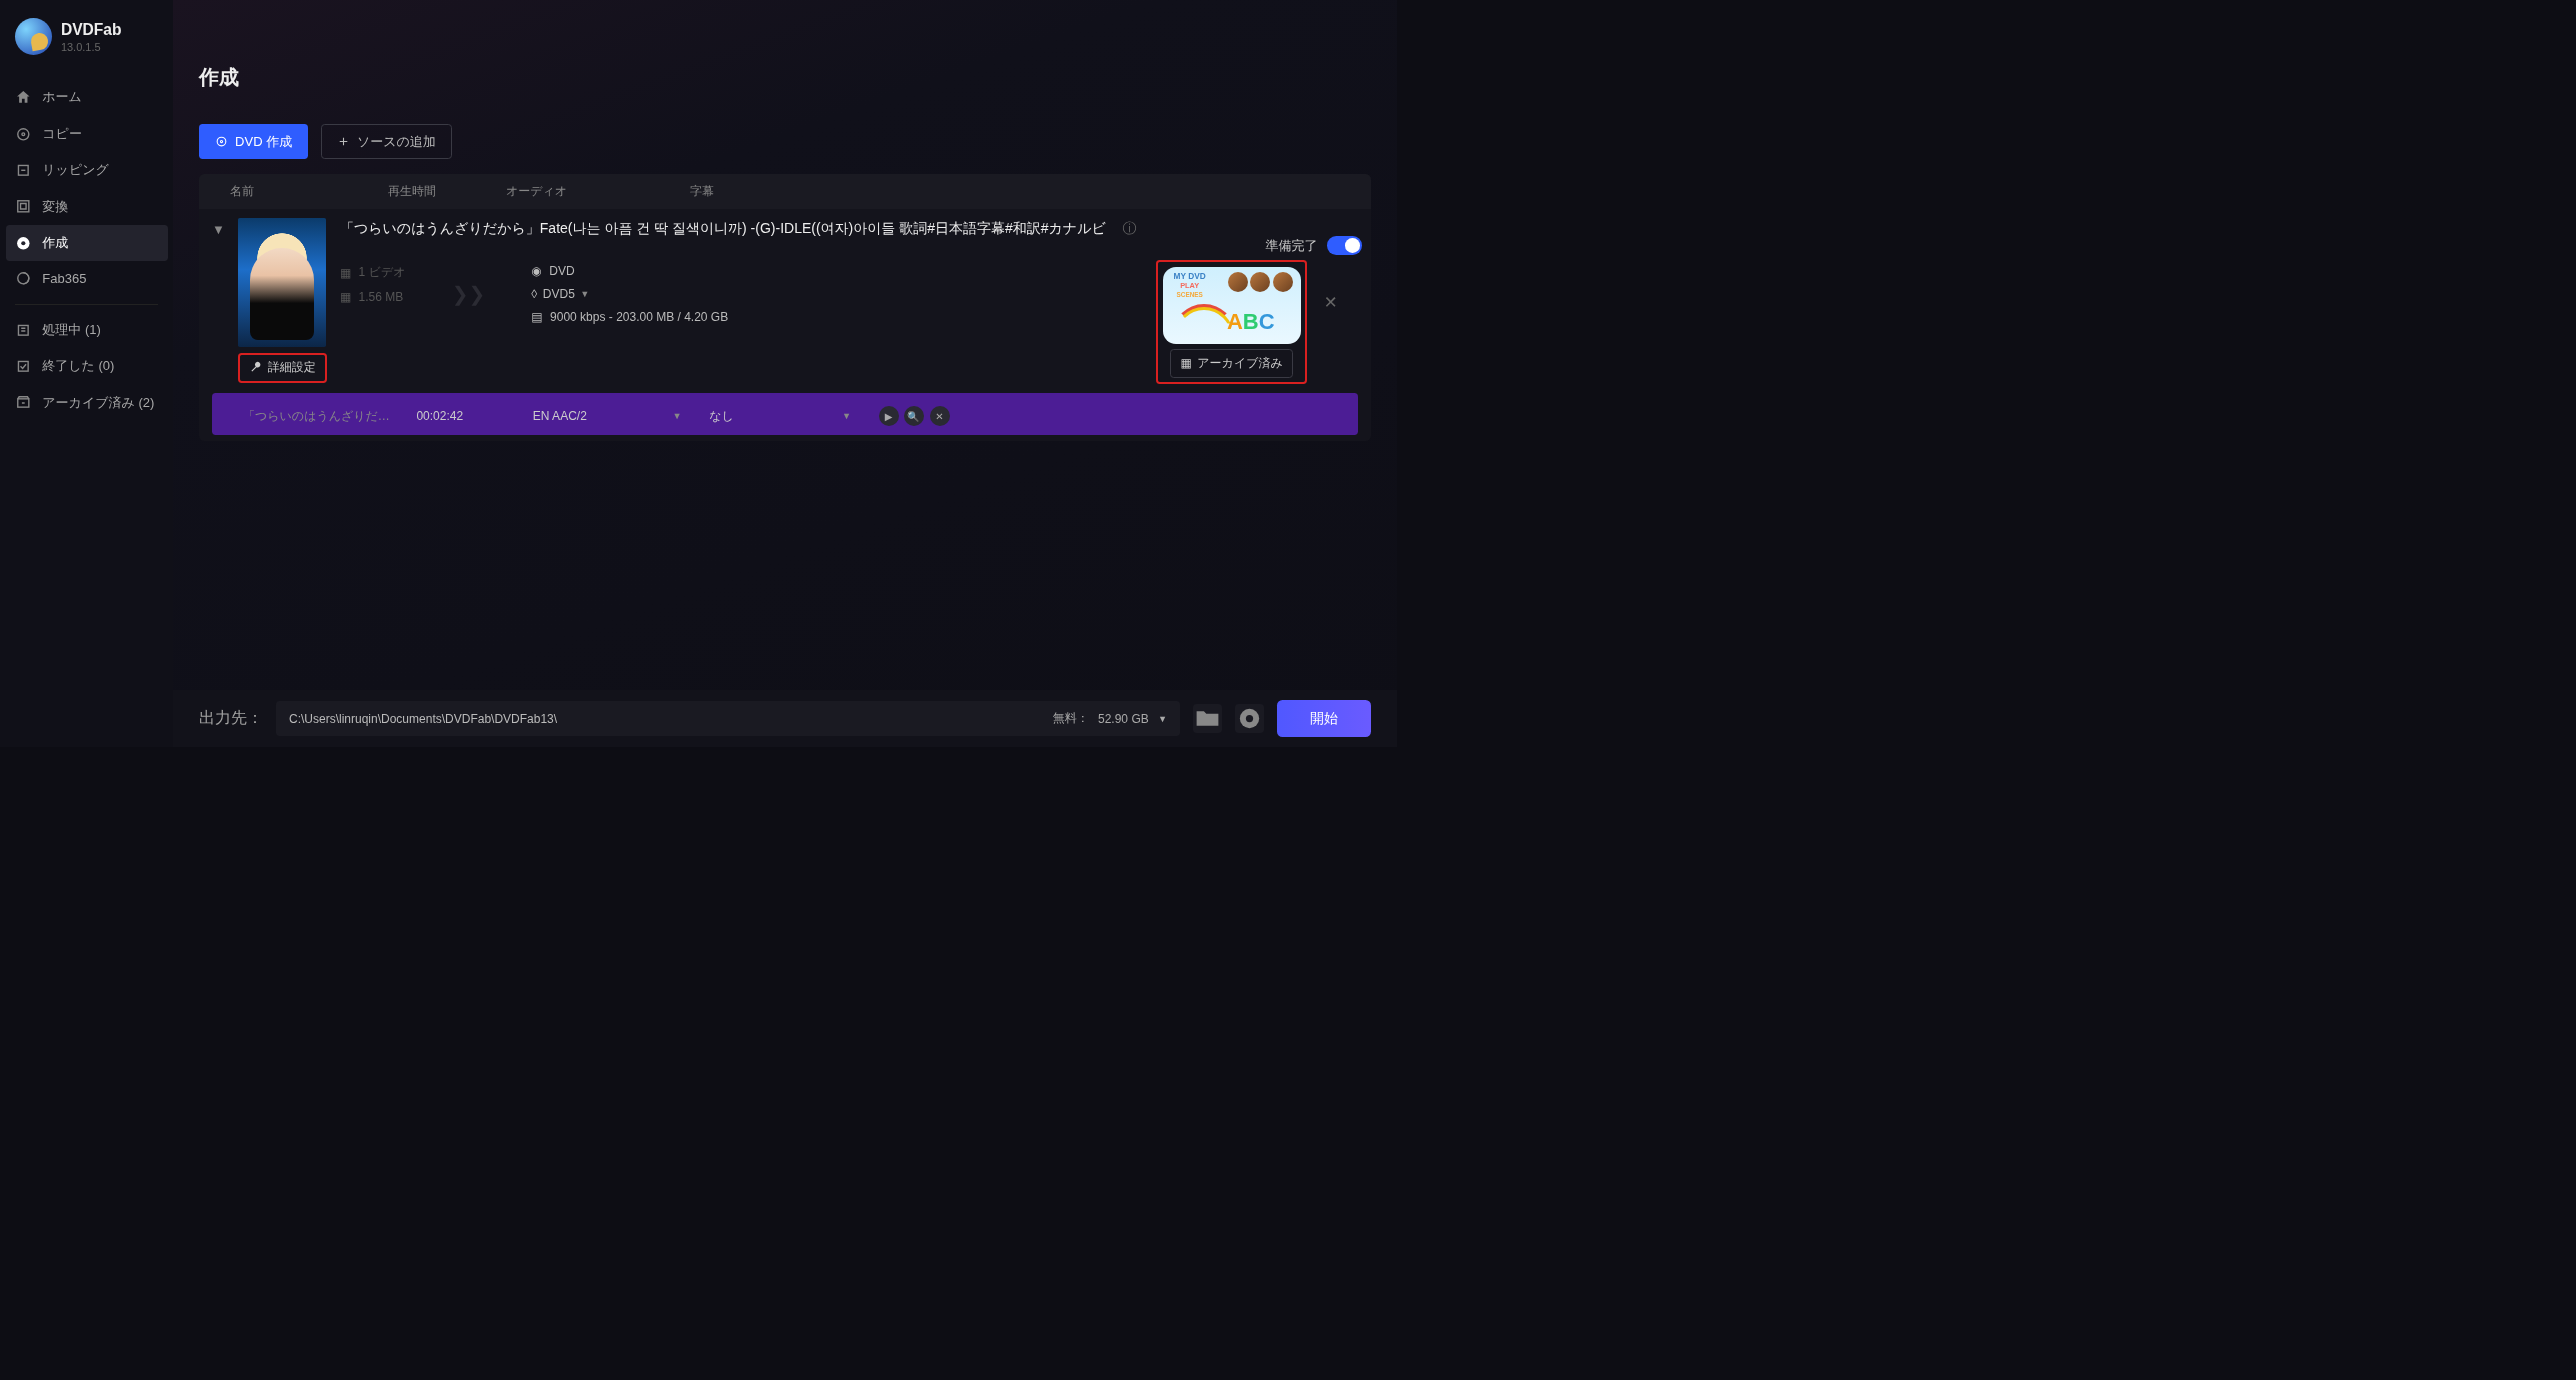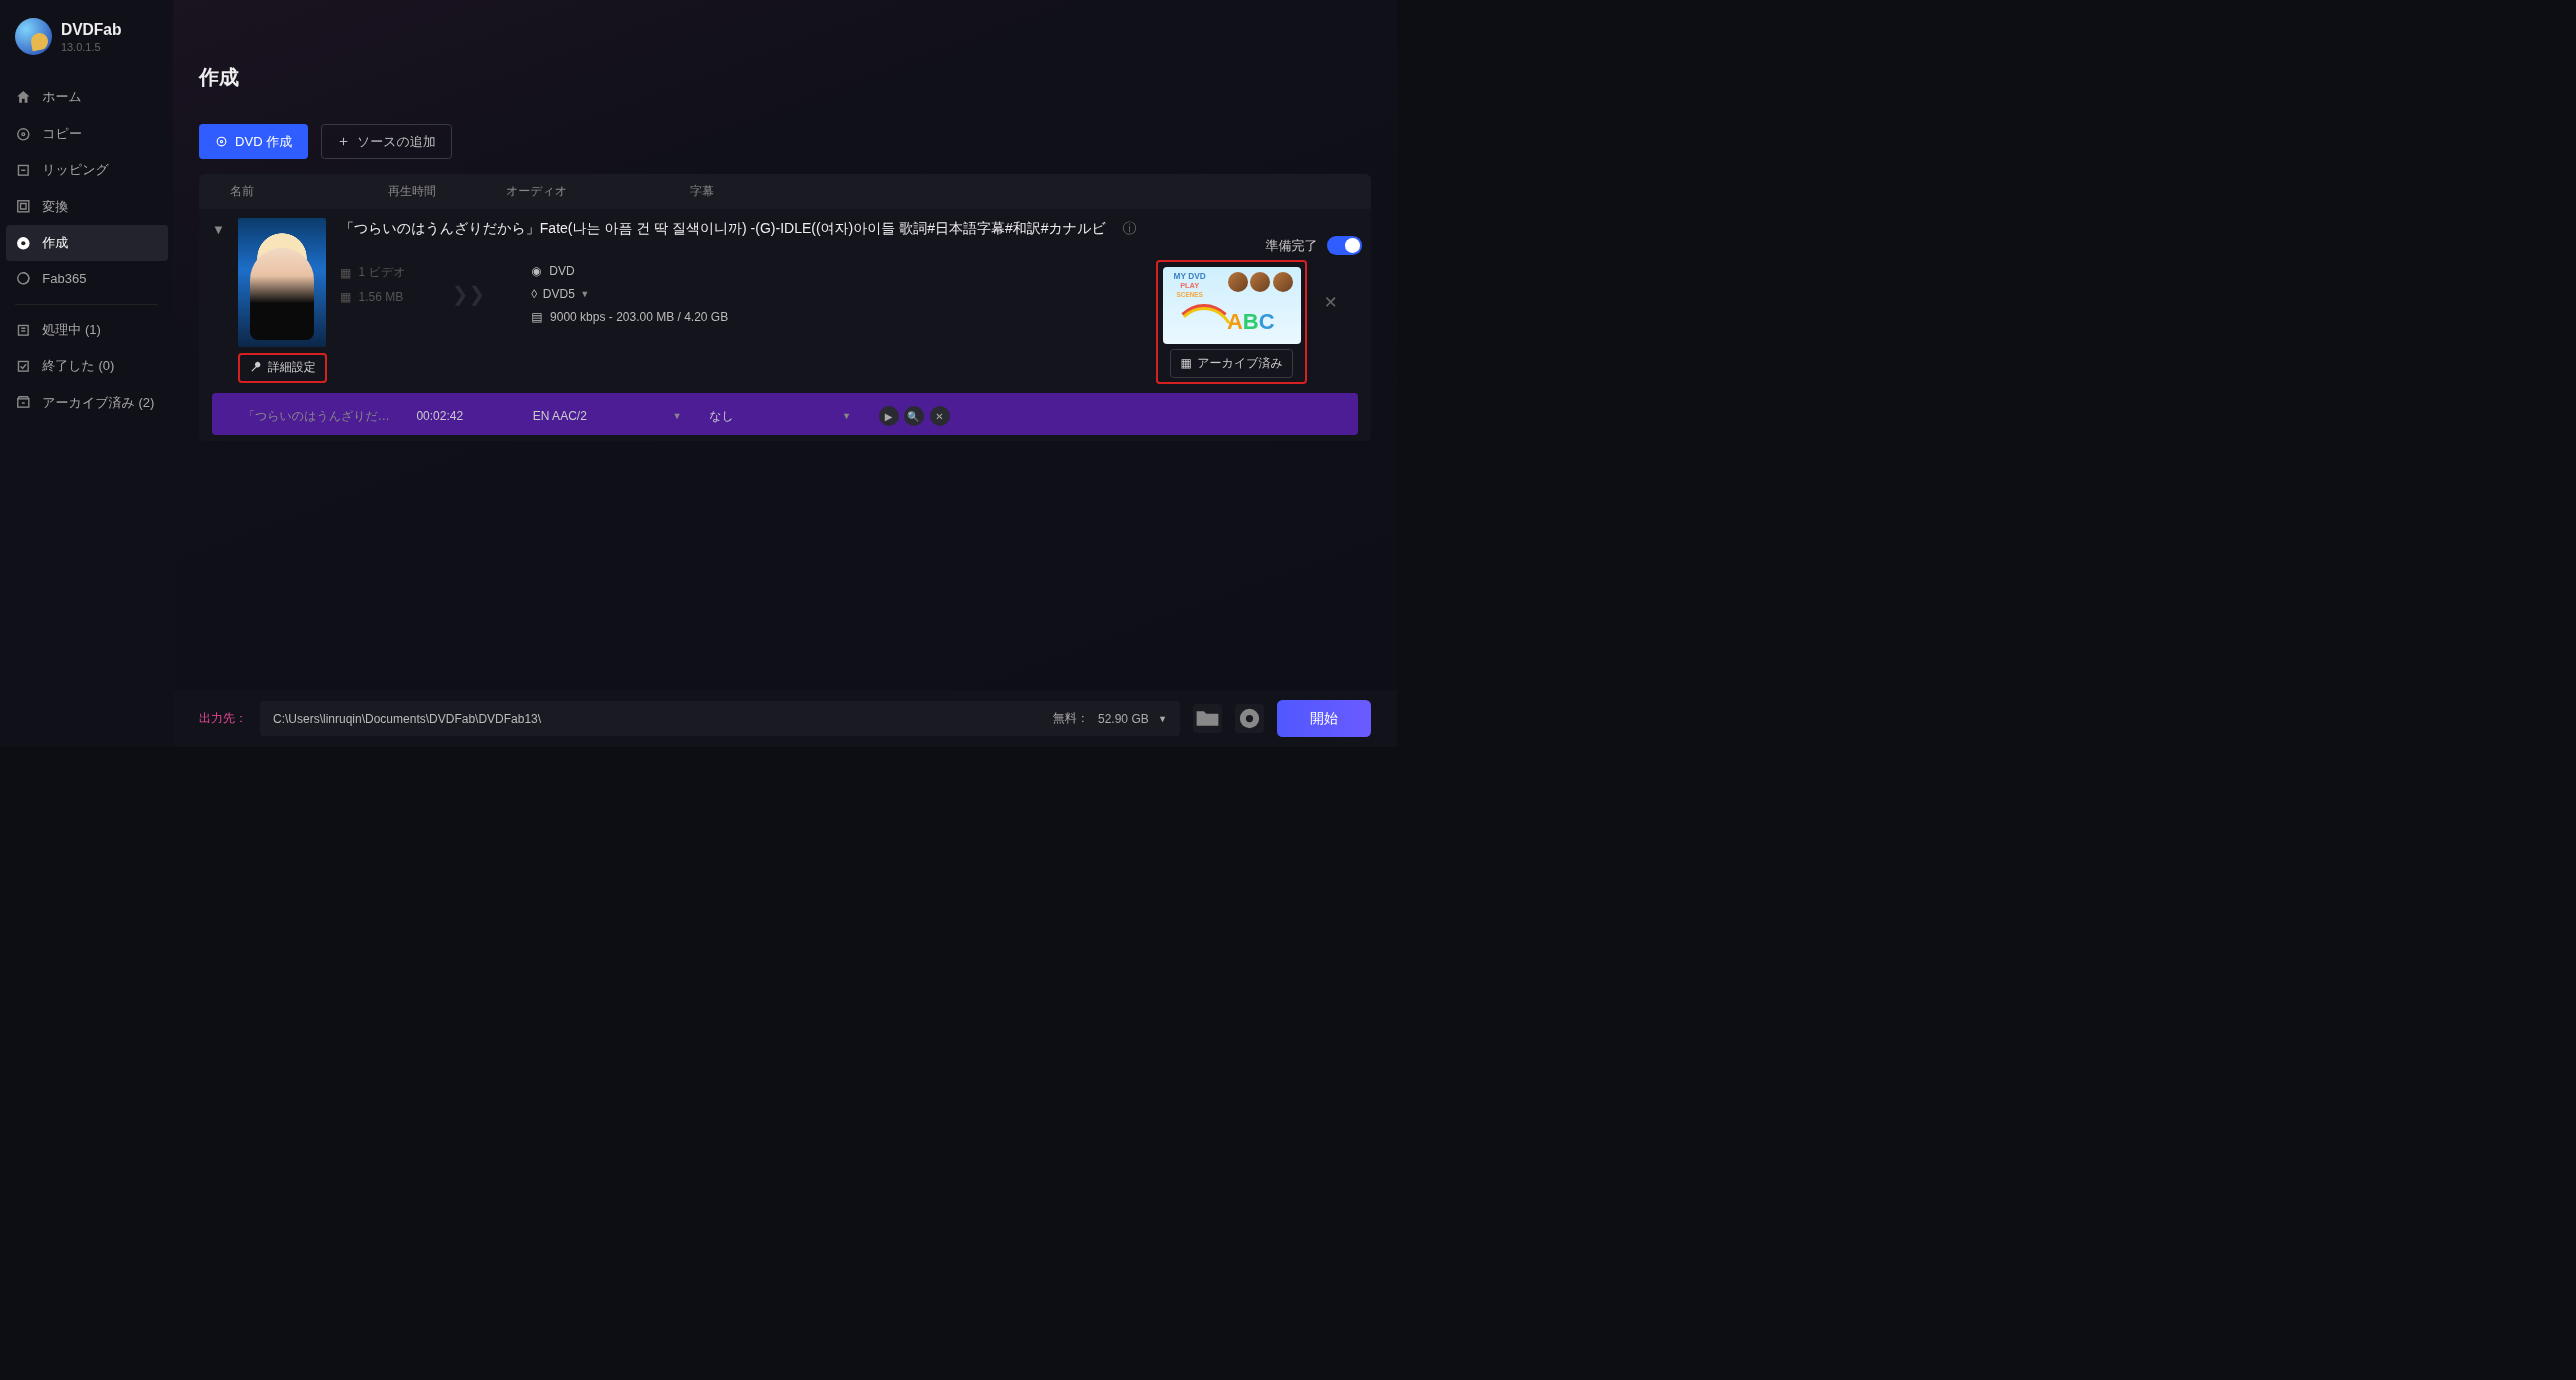--- a/index.html
+++ b/index.html
@@ -63,21 +63,21 @@
 .stats-right .sr { display:flex; align-items:center; gap:7.4px; }
 .stats-right .sel { cursor:pointer; display:flex; align-items:center; gap:5.5px; }
 .stats-right .sel .caret { color:#888; font-size:9.2px; }
 
 .item-right { width: 202px; display:flex; align-items:flex-start; gap:9.2px; position:relative; margin-top: 20px;}
 .ready { position:absolute; top:-1.8px; right:-3.7px; display:flex; align-items:center; gap:9.2px; }
 .ready-label { color:#ccc; font-size:13px;}
 .toggle { width:35px; height:18.4px; background:#2f5dff; border-radius:9.2px; position:relative; cursor:pointer; }
 .toggle::after { content:""; position:absolute; right:1.8px; top:1.8px; width:14.7px; height:14.7px; background:#fff; border-radius:50%; }
 .menu-box { margin-top: 22px; border:2.8px solid #d92020; padding:4.6px; border-radius:3.7px; display:flex; flex-direction:column; align-items:center; gap:5.5px; }
-.menu-thumb { width:138px; height:77px; background:linear-gradient(180deg,#cfeffd 0%, #eaf8ff 100%); border-radius:4px; position:relative; overflow:hidden; }
+.menu-thumb { width:138px; height:77px; background:linear-gradient(180deg,#cfeffd 0%, #eaf8ff 100%); border-radius:13px; position:relative; overflow:hidden; }
 .menu-thumb .mtxt { position:absolute; left:11px; top:5.5px; font-size:8.3px; font-weight:700; color:#3b82c6; text-align:center; line-height:1.2;}
 .menu-thumb .mtxt .mplay { color:#f46b5d; font-size:7.4px; display:block;}
 .menu-thumb .mtxt .mscn { color:#f4a93c; font-size:6.4px; display:block;}
 .menu-thumb .rainbow { position:absolute; left:9.2px; bottom:7.4px; width:64px; height:32px; border:5.5px solid transparent; border-top-color:#e74c3c; border-radius:64px 64px 0 0; border-bottom:none;}
 .menu-thumb .rainbow::after{content:"";position:absolute; inset:-2.8px; border:3.7px solid transparent; border-top-color:#f1c40f; border-radius:64px 64px 0 0;}
 .menu-thumb .abc { position:absolute; right:26px; bottom:9.2px; font-size:22px; font-weight:900; }
 .menu-thumb .abc .a{color:#f39c12;} .menu-thumb .abc .b{color:#2ecc71;} .menu-thumb .abc .c{color:#3498db;}
 .menu-thumb .pics { position:absolute; right:7.4px; top:5.5px; display:flex; gap:2.8px; }
 .menu-thumb .pics span { width:20px; height:20px; border-radius:50%; background:linear-gradient(135deg,#b8763d,#6b4020); display:block;}
 .menu-btn { display:flex; align-items:center; gap:5.5px; border:0.9px solid #3a3a44; background:#14141c; border-radius:3.7px; padding:4.6px 9.2px; color:#ccc; font-size:12px; cursor:pointer; }
@@ -87,21 +87,21 @@
 .item-row2 .fname { color:#888; font-size:12px; width: 155px; white-space:nowrap; overflow:hidden; text-overflow:ellipsis; }
 .item-row2 .dur { color:#ccc; font-size:12px; width: 98px; }
 .item-row2 .aud { color:#ccc; font-size:12px; width: 158px; display:flex; align-items:center; justify-content:space-between; padding-right: 9.2px;}
 .item-row2 .sub { color:#ccc; font-size:12px; width: 151px; display:flex; align-items:center; justify-content:space-between; padding-right: 9.2px;}
 .item-row2 .caret { color:#888; font-size:9.2px; }
 .item-row2 .acts { display:flex; gap:5.5px; }
 .item-row2 .acts .a { width:20px; height:20px; border-radius:50%; background:#2a2a32; color:#aaa; display:flex; align-items:center; justify-content:center; cursor:pointer; font-size:10px;}
 
 
 .footer { height: 57px; background: #12121a; display:flex; align-items:center; padding: 0 26px; gap: 13px; }
-.footer .out-label { color:#ec4899; font-size:12px; }
+.footer .out-label { color:#a3a3a3; font-size:16px; }
 .footer .out-path { flex:1; background:#1a1a22; border-radius:3.7px; padding: 9.2px 13px; color:#bbb; font-size:12px; display:flex; align-items:center; justify-content:space-between; }
 .footer .out-path .meta { display:flex; align-items:center; gap:9.2px; color:#aaa; }
 .footer .out-path .meta .caret { font-size:9.2px; }
 .footer .obtn { width:29px; height:29px; border-radius:3.7px; background:#1a1a22; color:#888; display:flex; align-items:center; justify-content:center; cursor:pointer;}
 .footer .start { background:#5a5dff; background:linear-gradient(90deg,#5058ff,#6a5bff); color:#fff; padding: 9.2px 33px; border-radius:5.5px; cursor:pointer; font-size:14px; }
 
 svg { width:100%; height:100%; }
 </style>
 </head>
 <body>

